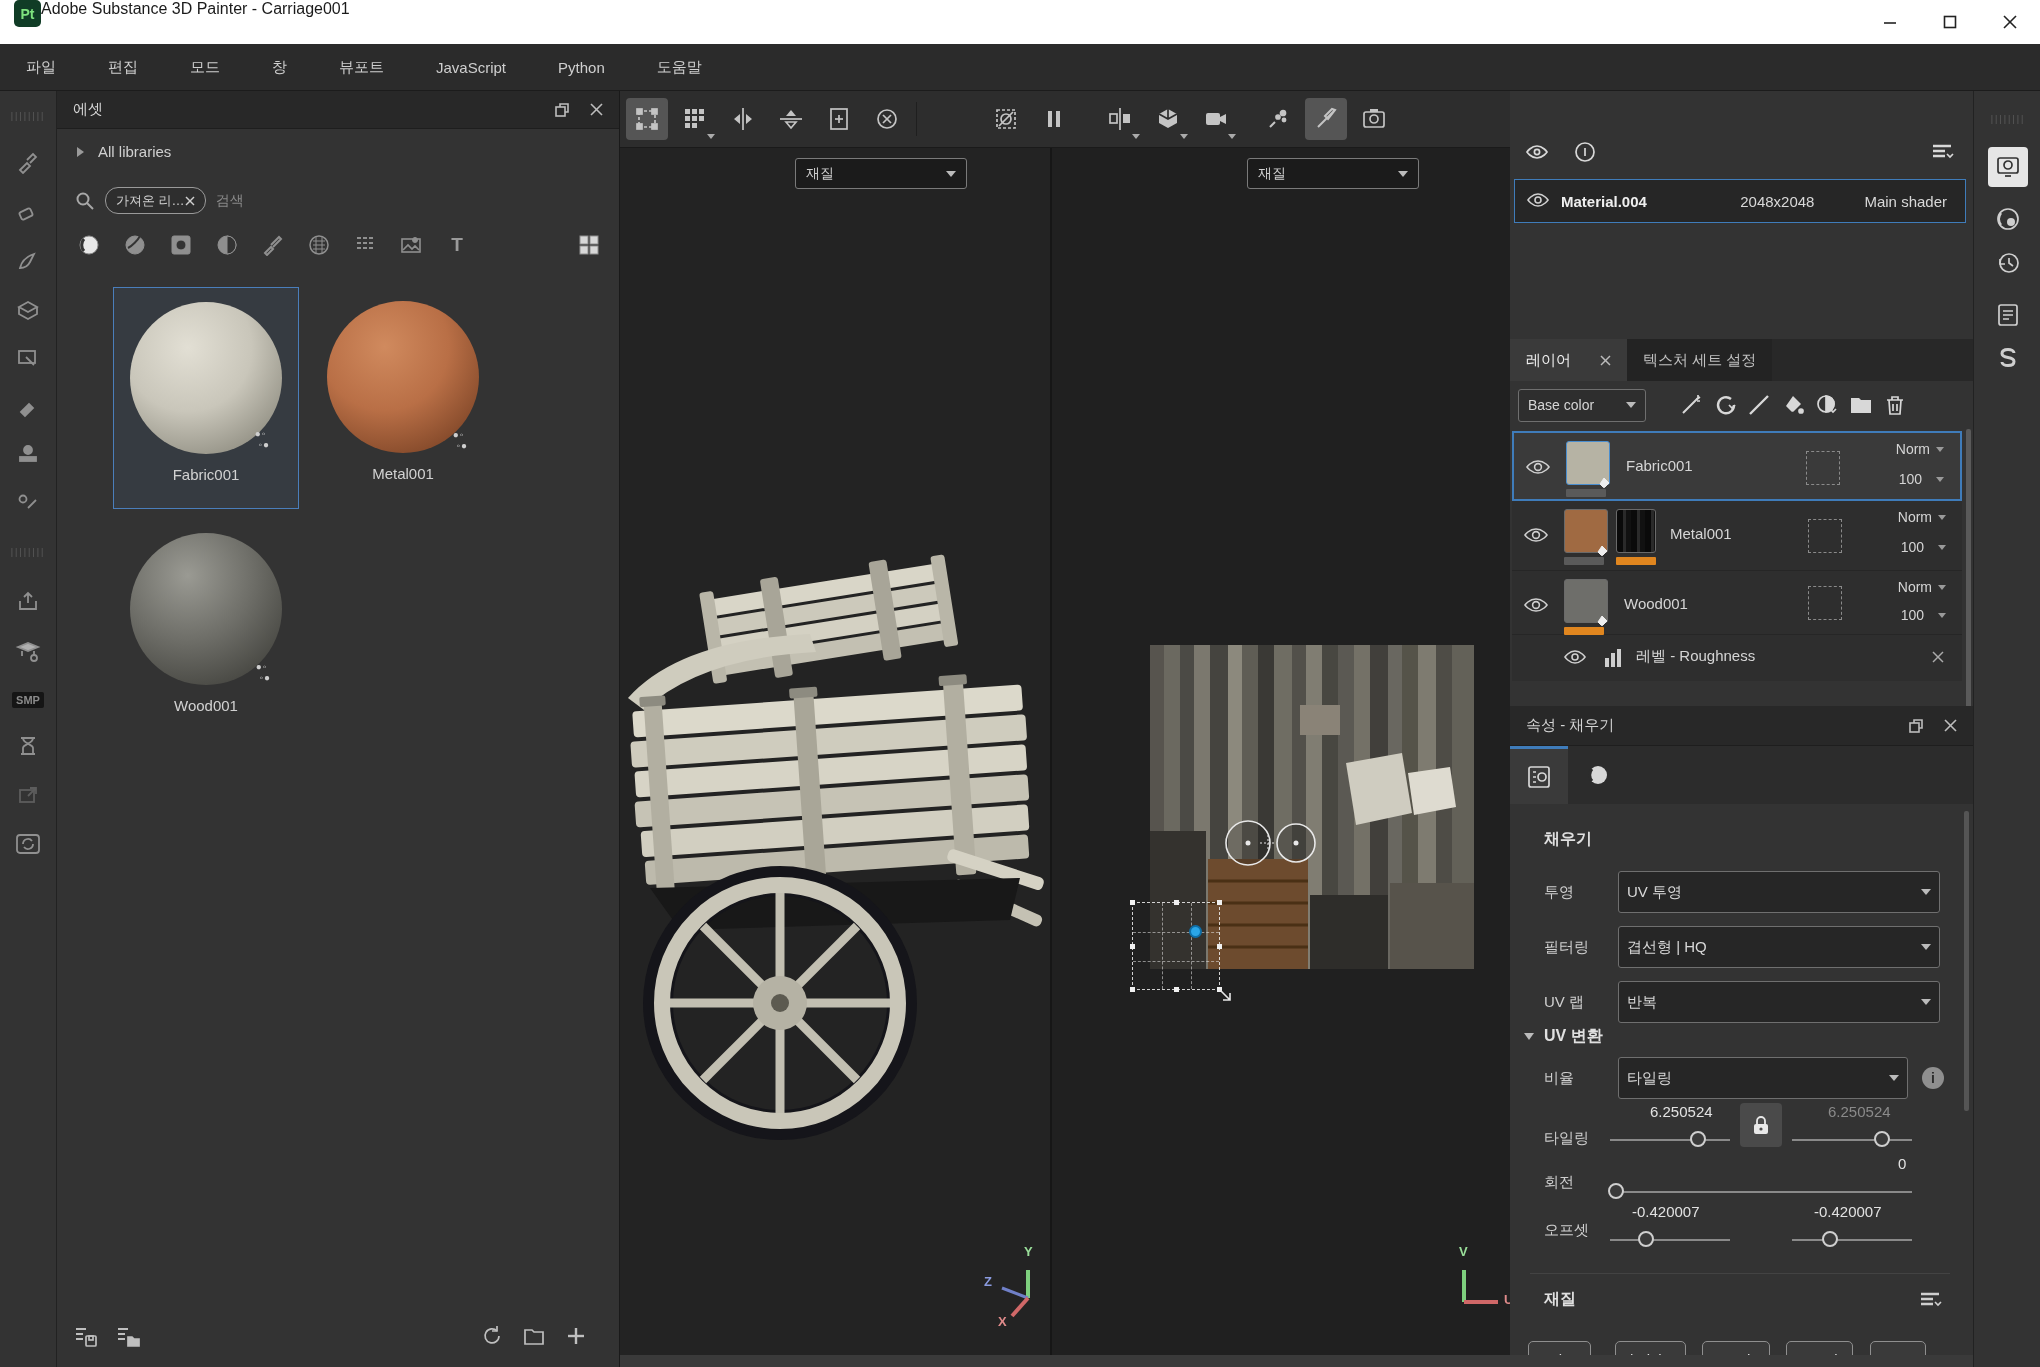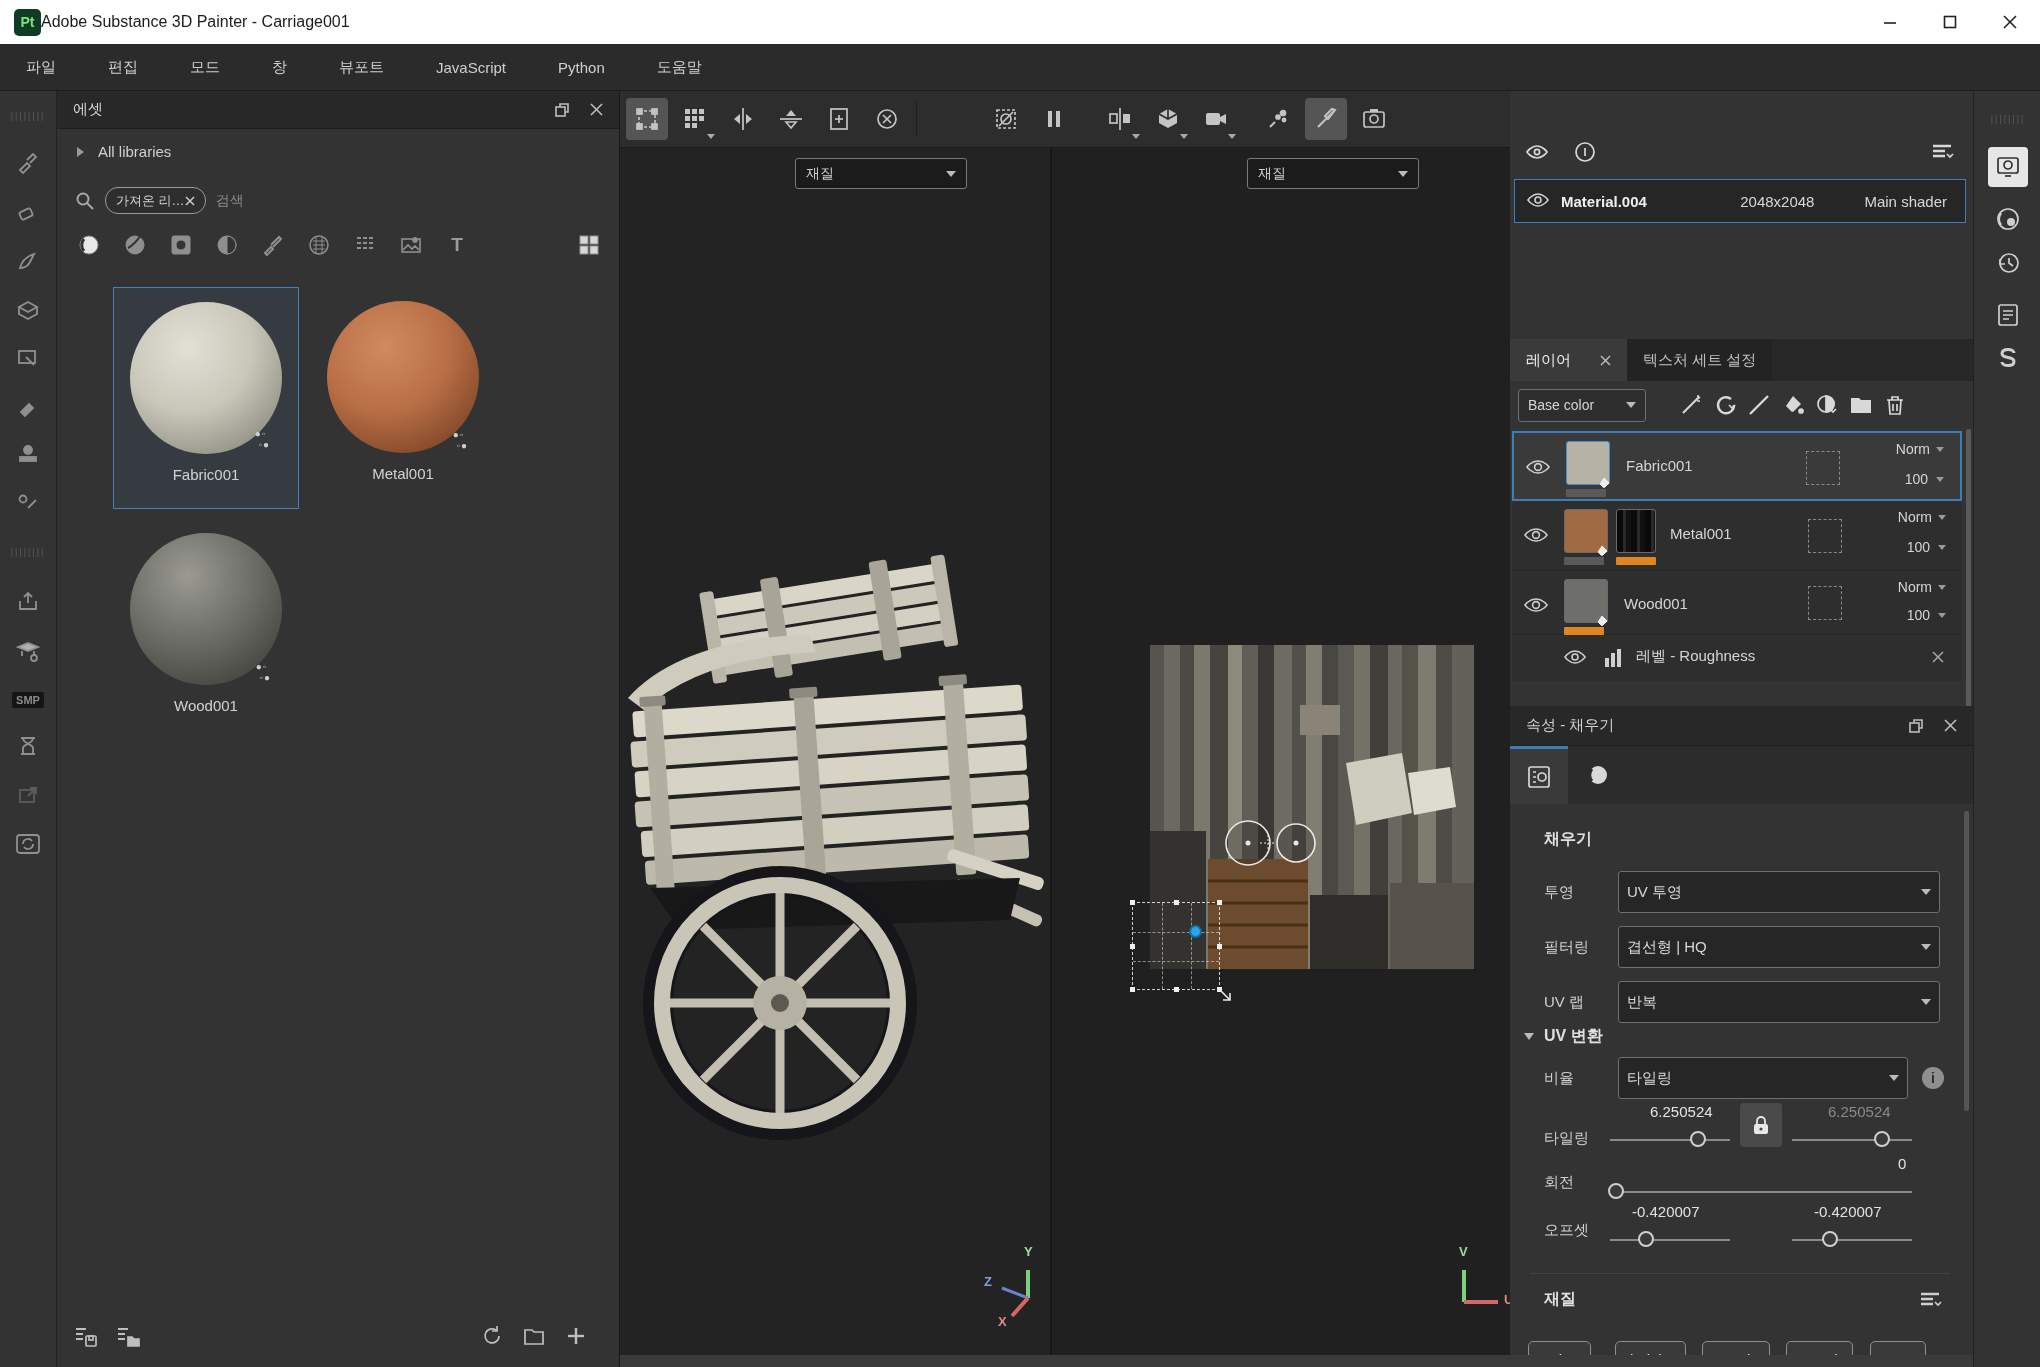--- a/index.html
+++ b/index.html
@@ -1,21 +1,21 @@
 <!DOCTYPE html>
 <html><head>
 <meta charset="utf-8">
 <style>
   html,body{margin:0;padding:0;background:#111;}
   *{box-sizing:border-box;font-family:"Liberation Sans",sans-serif;}
   #screen{position:relative;width:2040px;height:1367px;background:#2b2b2b;overflow:hidden;color:#c8c8c8;}
   .abs{position:absolute;}
 
   
-  #titlebar{left:0;top:0;width:2040px;height:44px;background:#ffffff;display:flex;align-items:center;}
+  #titlebar{left:0;top:0;width:2040px;height:44px;background:#ffffff;display:flex;}
   #app-badge{width:27px;height:27px;margin-left:14px;border-radius:5px;background:#103c26;color:#7ee27e;
     font-weight:bold;font-size:14px;display:flex;align-items:center;justify-content:center;}
   #win-title{margin-left:0;color:#1b1b1b;font-size:16px;}
   .winbtn{width:60px;height:44px;display:flex;align-items:center;justify-content:center;}
   .winbtn svg{stroke:#222;stroke-width:1.6;fill:none;}
 
   
   #menubar{left:0;top:44px;width:2040px;height:47px;background:#2b2b2b;display:flex;align-items:center;
     border-bottom:1px solid #1c1c1c;}
   .menu-item{padding:0 26px;font-size:15px;color:#cfcfcf;height:47px;display:flex;align-items:center;cursor:default;}
@@ -107,21 +107,21 @@
   .eye-ic{position:absolute;left:12px;top:22px;}
   .eye-ic svg{stroke:#cfcfcf;fill:none;stroke-width:1.6;}
   .lthumb{position:absolute;top:8px;width:44px;height:44px;border:1px solid #6a6a6a;border-radius:3px;}
   .lthumb.selth{border:1px solid #4a8ecf;}
   .bucket-badge{position:absolute;right:-3px;bottom:-3px;width:14px;height:12px;}
   .bucket-badge svg{stroke:#eee;fill:#eee;stroke-width:1;}
   .chan-bar{position:absolute;height:8px;border-radius:1px;}
   .lname{position:absolute;font-size:15px;color:#d5d5d5;top:24px;}
   .mask-ph{position:absolute;right:120px;top:18px;width:34px;height:34px;border:1px dashed #8a8a8a;}
   .blend{position:absolute;right:16px;top:8px;font-size:14px;color:#d5d5d5;display:flex;align-items:center;gap:6px;}
-  .opac{position:absolute;right:16px;top:38px;font-size:14px;color:#d5d5d5;display:flex;align-items:center;gap:8px;}
+  .opac{position:absolute;right:16px;top:38px;font-size:14px;color:#d5d5d5;display:flex;align-items:center;gap:14px;}
   .sm-chev{width:0;height:0;border-left:4px solid transparent;border-right:4px solid transparent;border-top:5px solid #9a9a9a;}
   #effect-row{position:absolute;left:2px;width:450px;height:46px;background:#2e2e2e;}
   #layers-scroll{position:absolute;right:2px;top:338px;width:5px;height:320px;background:#5a5a5a;border-radius:2px;}
   #props-tabs{position:absolute;left:0;top:655px;width:100%;height:58px;background:#2c2c2c;display:flex;}
   .ptab{width:58px;height:58px;display:flex;align-items:center;justify-content:center;}
   .ptab.active{background:#3a3a3a;border-top:3px solid #3f7cba;}
   .ptab svg{stroke:#d8d8d8;fill:none;stroke-width:1.7;}
   .sec-head{position:absolute;left:34px;font-size:16px;font-weight:bold;color:#e0e0e0;}
   .fld-label{position:absolute;left:34px;font-size:15px;color:#cfcfcf;}
   .fld-dd{position:absolute;left:108px;width:322px;height:42px;background:#262626;border:1px solid #6f6f6f;border-radius:3px;

